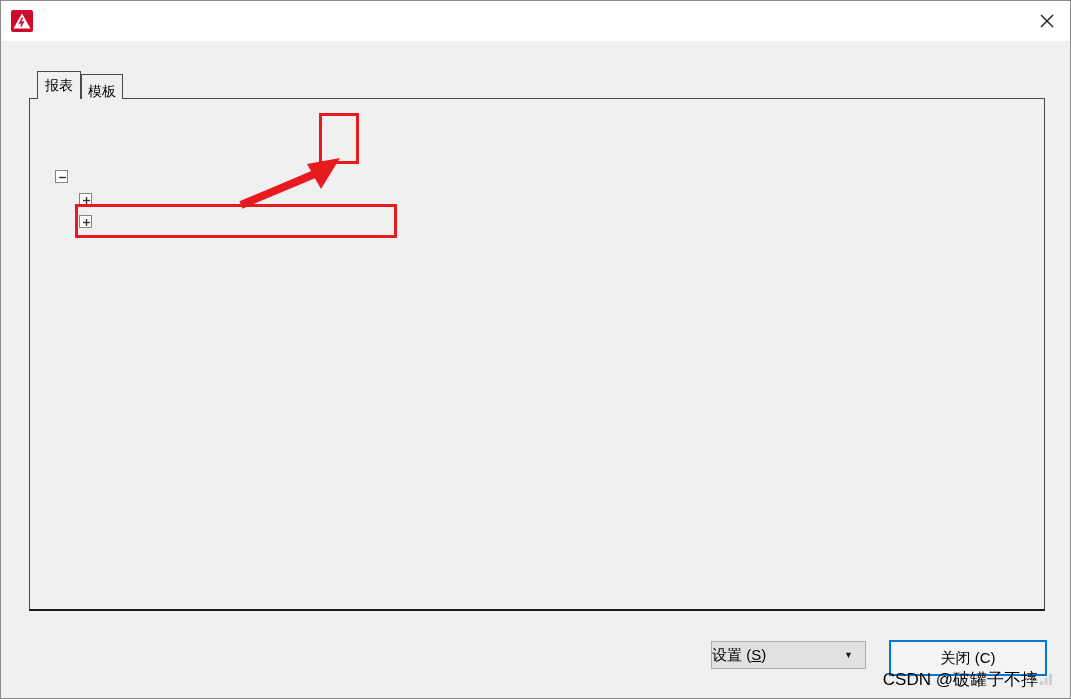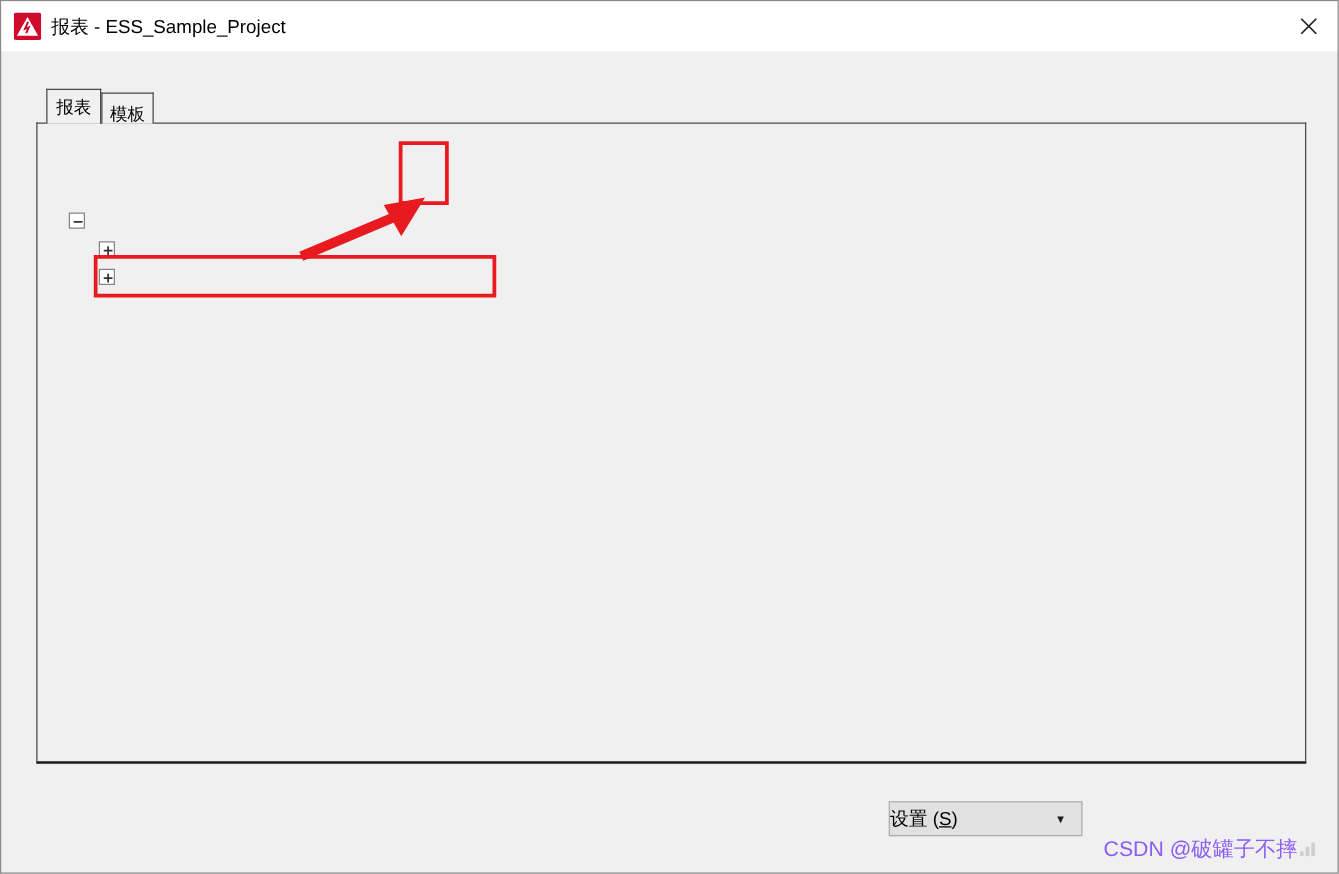--- a/index.html
+++ b/index.html
@@ -52,35 +52,34 @@
   .vscroll .thumb { position:absolute; left:1px; top:21px; width:16px; height:396px; background:#cdcdcd; }
   
   .anno-rect { position:absolute; border:3px solid #e8191f; z-index:6; pointer-events:none; }
   .anno-arrow { position:absolute; z-index:7; pointer-events:none; }
   
   .btn-settings { position:absolute; left:710px; top:640px; width:155px; height:28px; background:#e1e1e1; border:1px solid #adadad; font-size:15px; display:flex; align-items:center; justify-content:flex-start; cursor:pointer; }
   .btn-settings .caret { position:absolute; right:12px; font-size:9px; color:#1a1a1a; }
   .btn-settings .key { text-decoration:underline; }
   .btn-close { position:absolute; left:888px; top:639px; width:158px; height:36px; background:#f4f4f4; border:2px solid #0078d7; font-size:15px; display:flex; align-items:center; justify-content:center; cursor:pointer; }
   
-  .watermark { position:absolute; left:830px; top:667px; width:222px; text-align:right; color:#8b5cf6; font-size:17px; white-space:nowrap; }
+  .watermark { position:absolute; left:830px; top:667px; width:222px; text-align:right; color:#000000; font-size:17px; white-space:nowrap; }
   .watermark svg { vertical-align:baseline; margin-left:2px; }
 </style>
 </head>
 <body>
 
 <div class="dialog">
 
   <div class="titlebar">
     <svg class="app-logo" viewBox="0 0 22 22">
       <rect x="0" y="0" width="22" height="22" rx="2" fill="#cf0a2c"></rect>
       <polygon points="11,3.5 19.5,18.5 2.5,18.5" fill="#ffffff"></polygon>
       <polyline points="11.5,7.5 9,13 12,12 10,16.5" fill="none" stroke="#cf0a2c" stroke-width="1.6"></polyline>
     </svg>
-    <div class="title-text">报表 - ESS_Sample_Project</div>
     <div class="close-btn">
       <svg width="16" height="16" viewBox="0 0 16 16">
         <line x1="2" y1="2" x2="14" y2="14" stroke="#222" stroke-width="1.4"></line>
         <line x1="14" y1="2" x2="2" y2="14" stroke="#222" stroke-width="1.4"></line>
       </svg>
     </div>
   </div>
 
   <div class="tab active">报表</div>
   <div class="tab inactive">模板</div>
@@ -272,20 +271,23 @@
   <div class="anno-rect" style="left:74px; top:203px; width:322px; height:34px;"></div>
   <svg class="anno-arrow" style="left:232px; top:148px;" width="120" height="62" viewBox="0 0 120 62">
     <line x1="8" y1="56" x2="84" y2="24" stroke="#e8191f" stroke-width="8"></line>
     <polygon points="107,9 74,15 88,40" fill="#e8191f"></polygon>
   </svg>
 
   <div class="btn-settings">
     <span><span>设置 (</span><span class="key">S</span><span>)</span></span>
     <span class="caret">▼</span>
   </div>
+  <div class="btn-close">
+    <span>关闭 (C)</span>
+  </div>
 
   <div class="watermark">
     <span>CSDN @破罐子不摔</span><svg width="13" height="13" viewBox="0 0 13 13" fill="#cfcfcf">
         <rect x="0" y="9" width="3" height="4"></rect>
         <rect x="4.5" y="5.5" width="3" height="7.5"></rect>
         <rect x="9" y="2" width="3" height="11"></rect>
       </svg>
   </div>
 
 </div>

